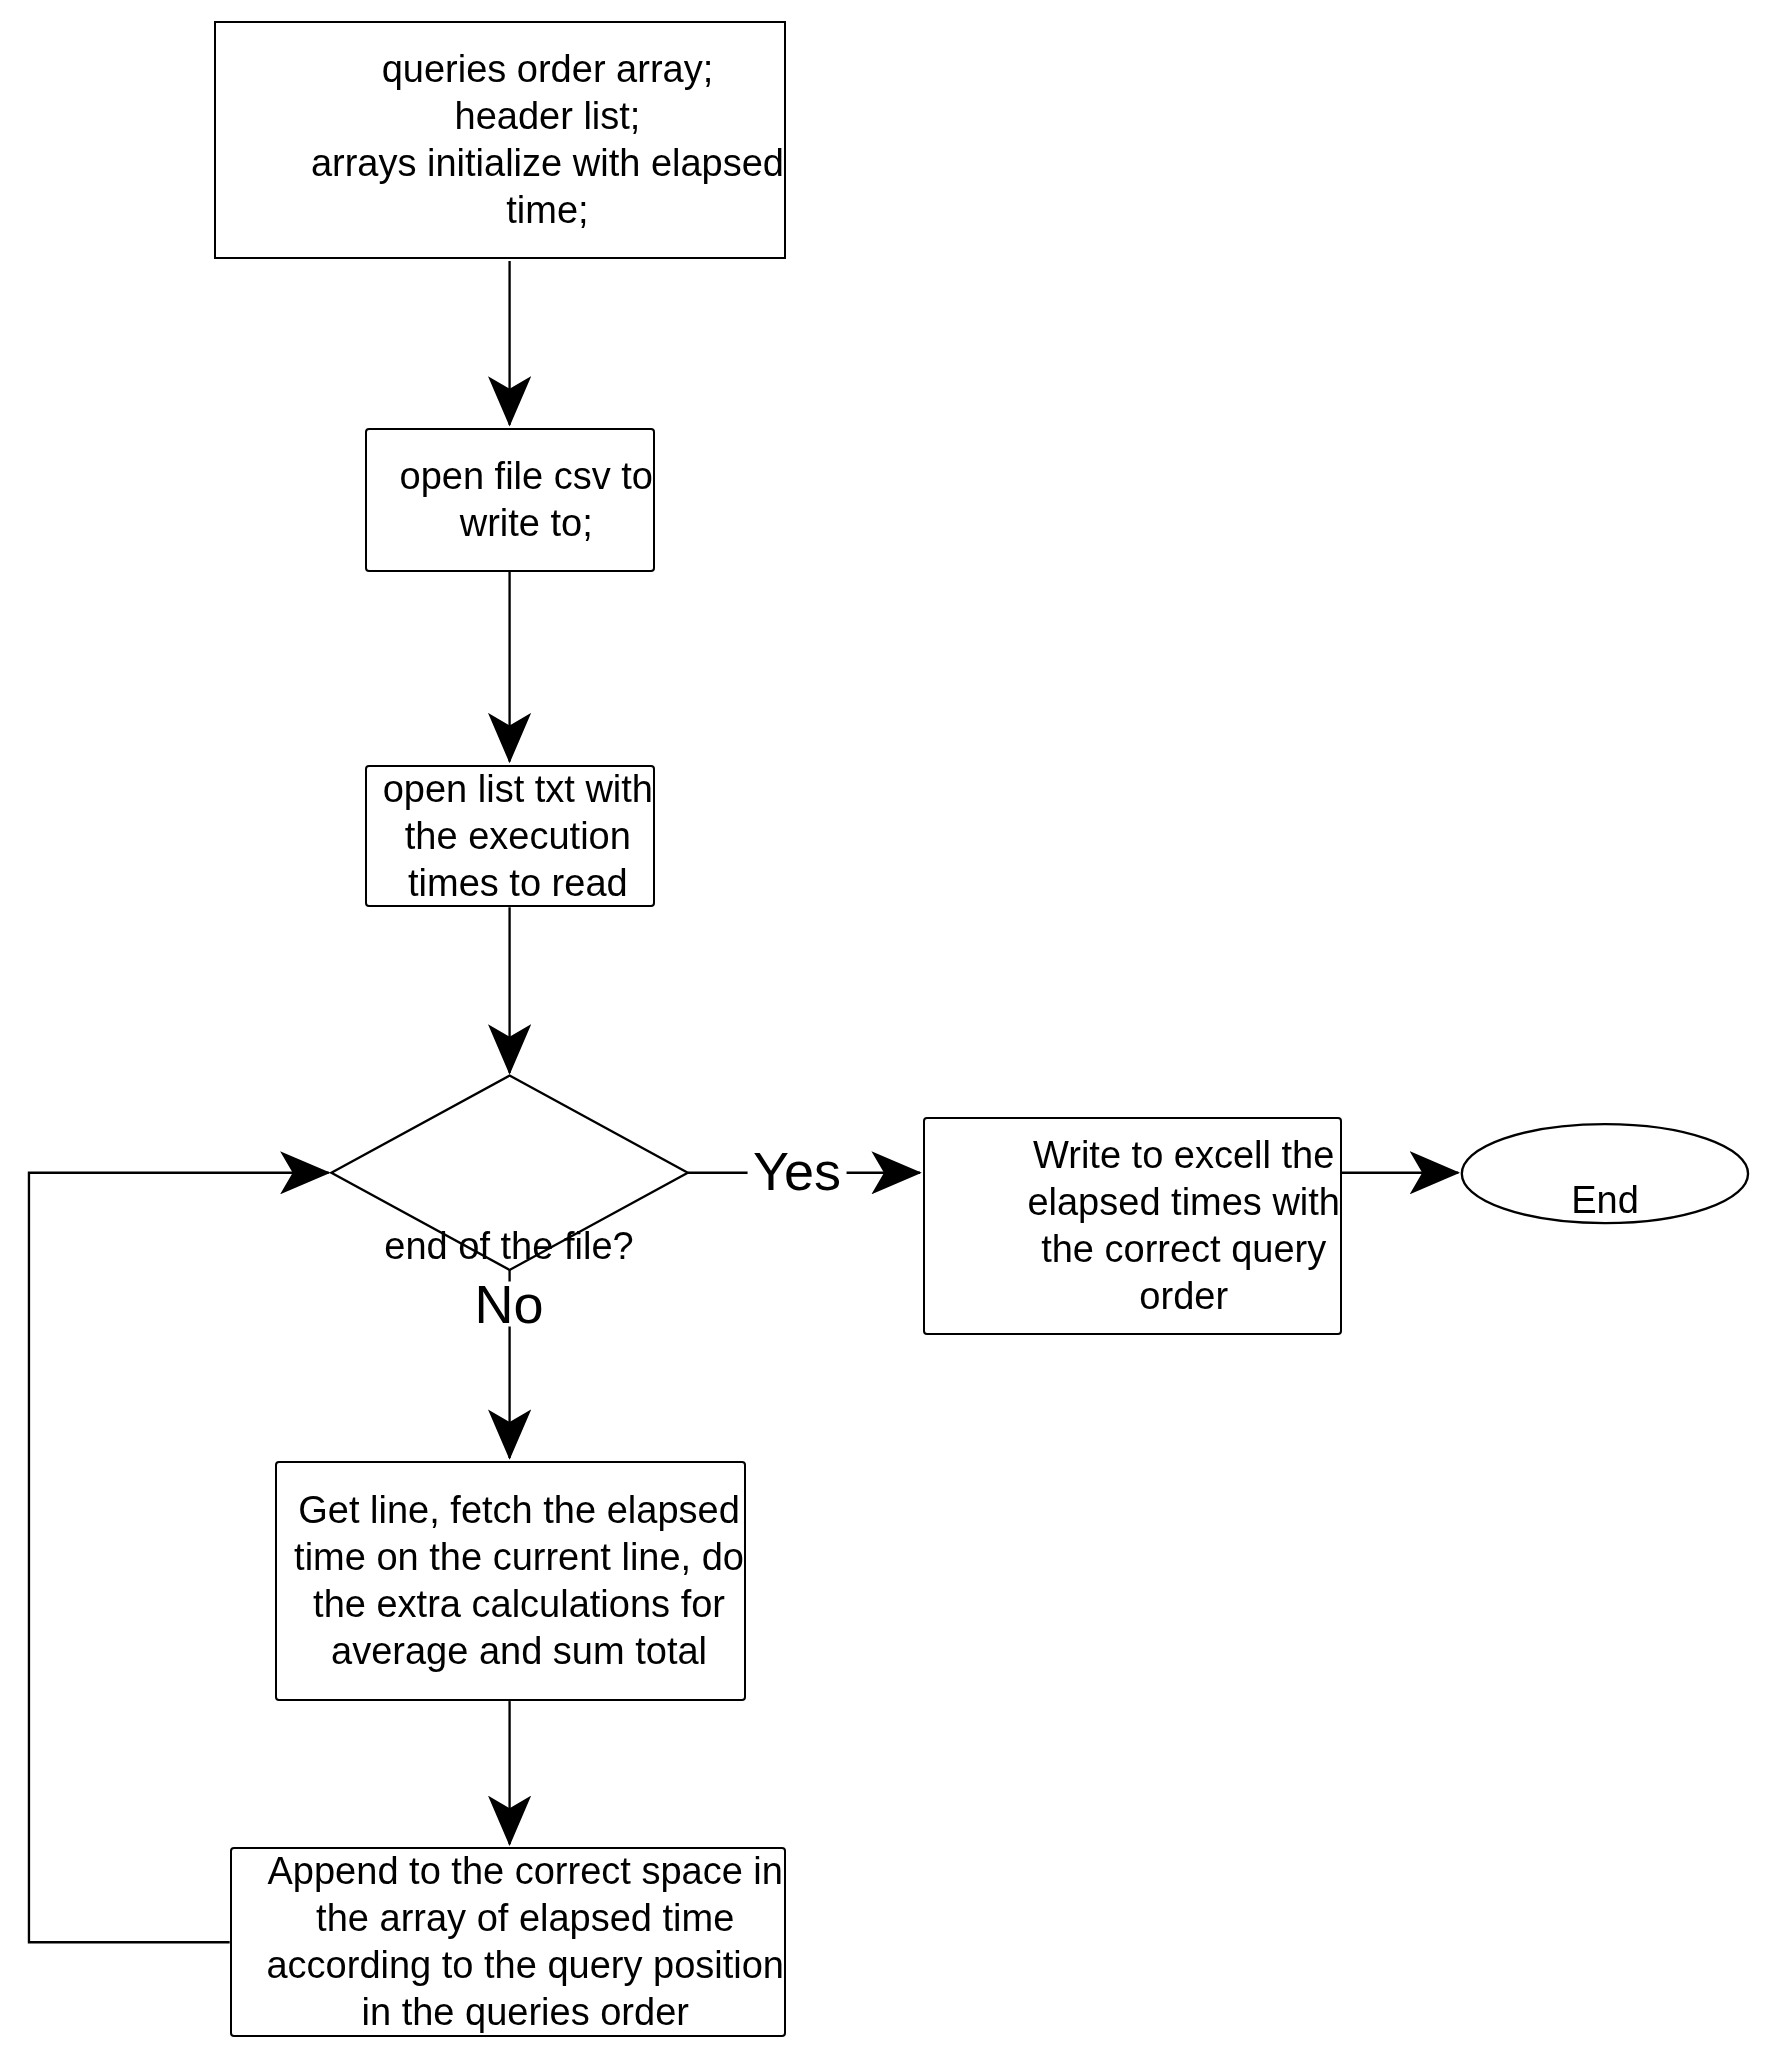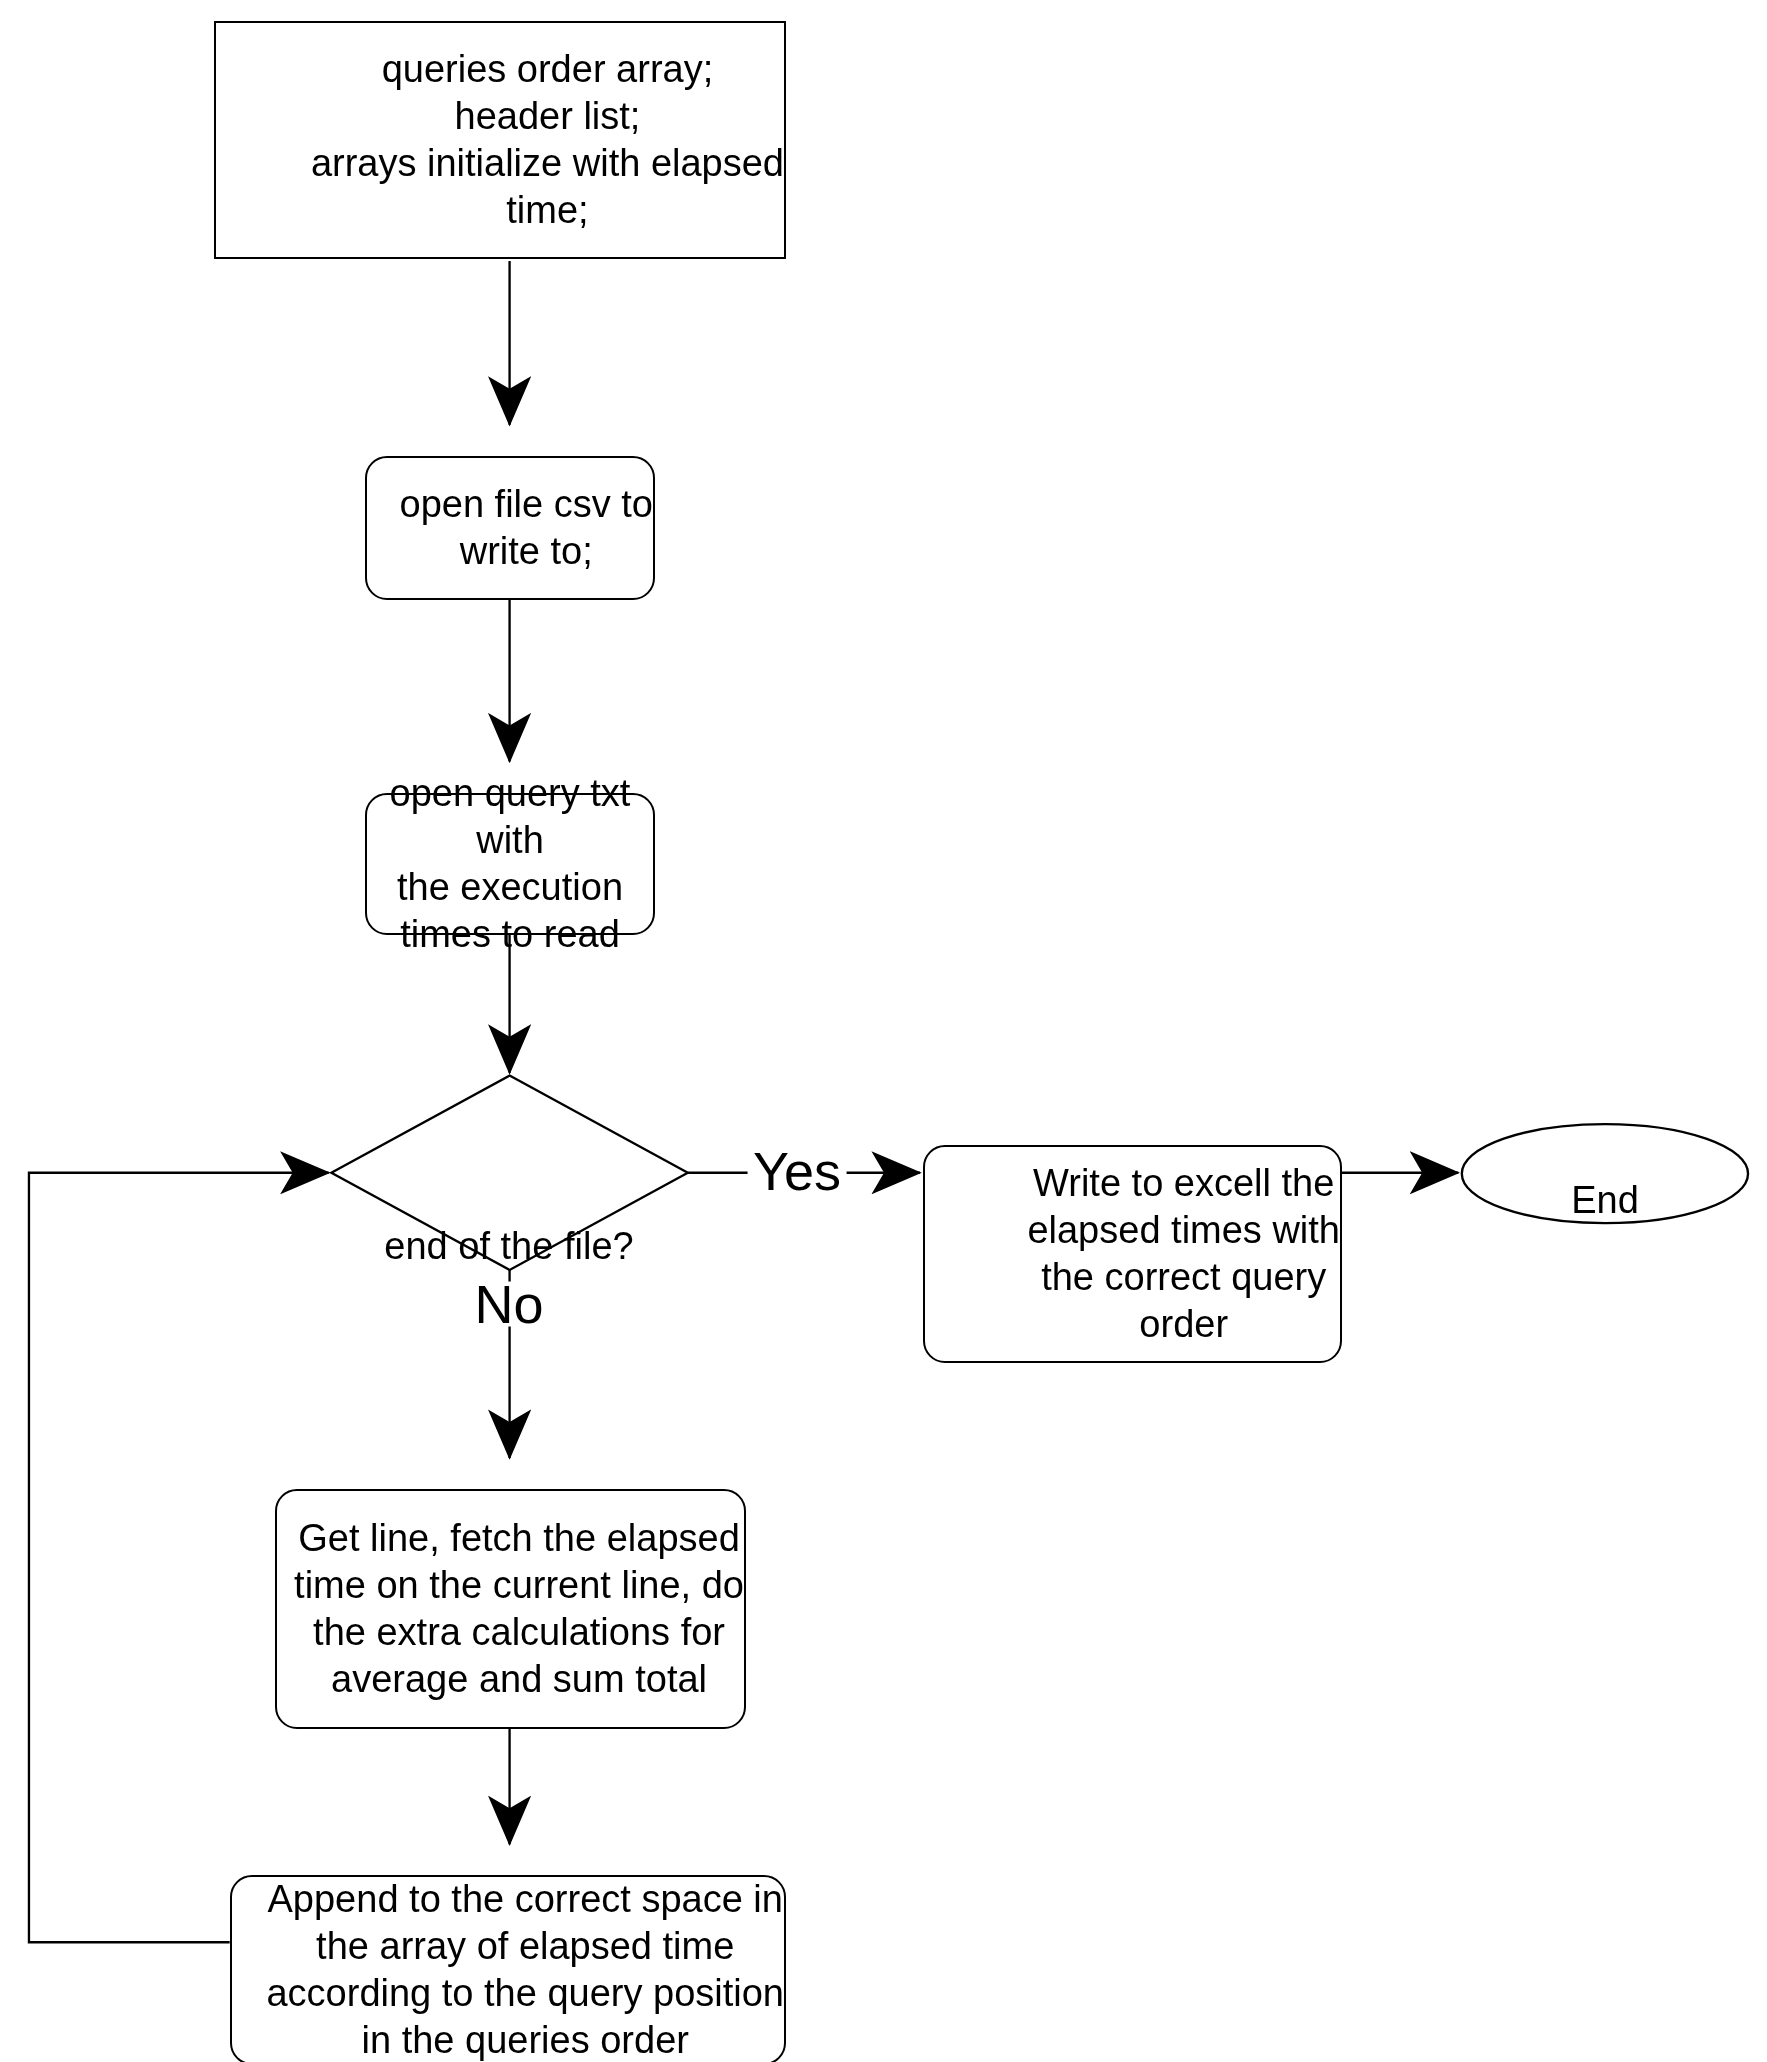--- a/index.html
+++ b/index.html
@@ -34,21 +34,21 @@
   }
   .node {
     position: absolute;
     box-sizing: border-box;
     background: #ffffff;
     border: 2.3px solid #000000;
     display: flex;
     align-items: center;
     justify-content: flex-end;
   }
-  .node.rounded { border-radius: 22px; margin-top: 28px; }
+  .node.rounded { border-radius: 4px; }
   .node.rect { border-radius: 0; border-width: 2.7px; }
   .label {
     white-space: pre-line;
     text-align: center;
     font-size: 38px;
     line-height: 47px;
     color: #000000;
   }
   .overlay-label {
     position: absolute;
@@ -98,21 +98,21 @@
 arrays initialize with elapsed
 time;</div>
   </div>
 
   <div class="node rounded" style="left:365px; top:428px; width:290px; height:144px;">
     <div class="label">open file csv to
 write to;</div>
   </div>
 
   <div class="node rounded" style="left:365px; top:765px; width:290px; height:142px;">
-    <div class="label">open query txt with
+    <div class="label">open list txt with
 the execution
 times to read</div>
   </div>
 
   <div class="overlay-label" style="left:331px; top:1076px; width:356px; height:194px;">
     <div class="label">end of the file?</div>
   </div>
 
   <div class="node rounded" style="left:923px; top:1117px; width:419px; height:218px;">
     <div class="label">Write to excell the

